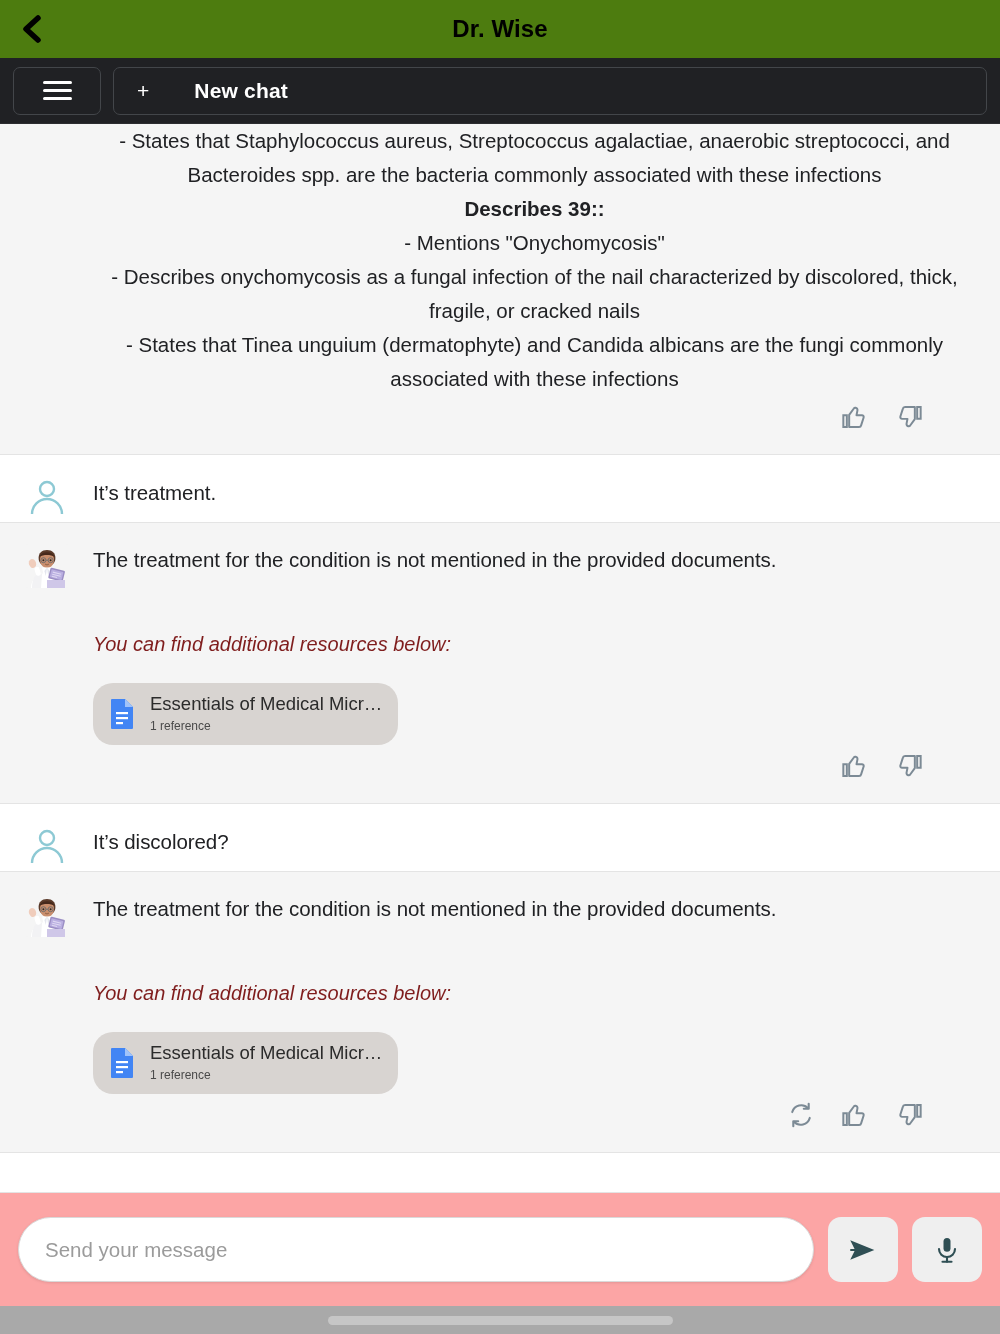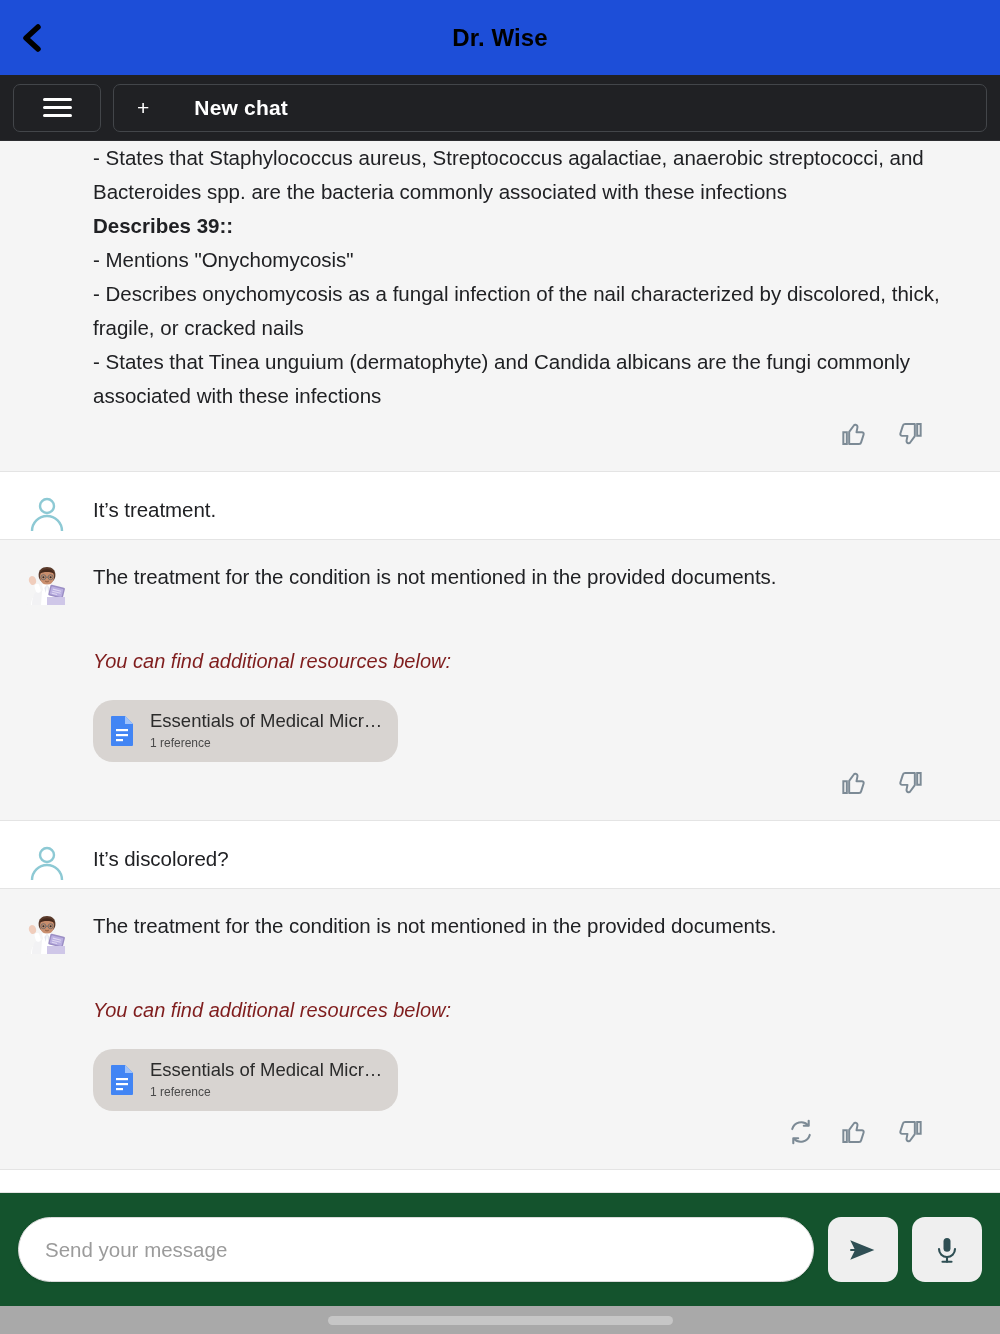--- a/index.html
+++ b/index.html
@@ -10,22 +10,22 @@
     overflow: hidden;
   }
   .app {
     width: 1000px; height: 1334px;
     display: flex; flex-direction: column;
     position: relative;
   }
 
   
   .nav-header {
-    height: 75px;
-    background: #1d4ed8;
+    height: 58px;
+    background: #4d7c0f;
     display: flex; align-items: center;
     position: relative;
     flex: 0 0 auto;
   }
   .back-btn {
     width: 64px; height: 57px;
     display: flex; align-items: center; justify-content: center;
     cursor: pointer;
   }
   .back-btn svg { display: block; }
@@ -124,21 +124,21 @@
   
   .msg-text {
     font-size: 20.5px;
     color: #202124;
     line-height: 34px;
     letter-spacing: -0.05px;
   }
   .msg-text.user-text {
     padding-top: 1px;
   }
-  .bullets p { font-size: 20.5px; color: #202124; line-height: 34px; }
+  .bullets p { font-size: 20.5px; color: #202124; line-height: 34px; text-align: center; }
   .bullets p.bold { font-weight: bold; }
   .italic-note {
     font-style: italic;
     font-size: 20px;
     color: #7f1d1d;
     line-height: 34px;
     margin-top: 50px;
   }
 
   
@@ -179,21 +179,21 @@
     width: 30px; height: 30px;
     display:flex; align-items:center; justify-content:center;
     cursor: pointer;
   }
   .act-btn svg { display:block; }
 
   
   .composer {
     flex: 0 0 auto;
     height: 114px;
-    background: #14532d;
+    background: #fca5a5;
     border-top: 1px solid #e4e4e4;
     display: flex; align-items: center;
     padding: 0 18px;
     gap: 14px;
   }
   .input-wrap {
     flex: 1 1 auto;
     height: 65px;
     background: #ffffff;
     border: 1px solid #dadada;

